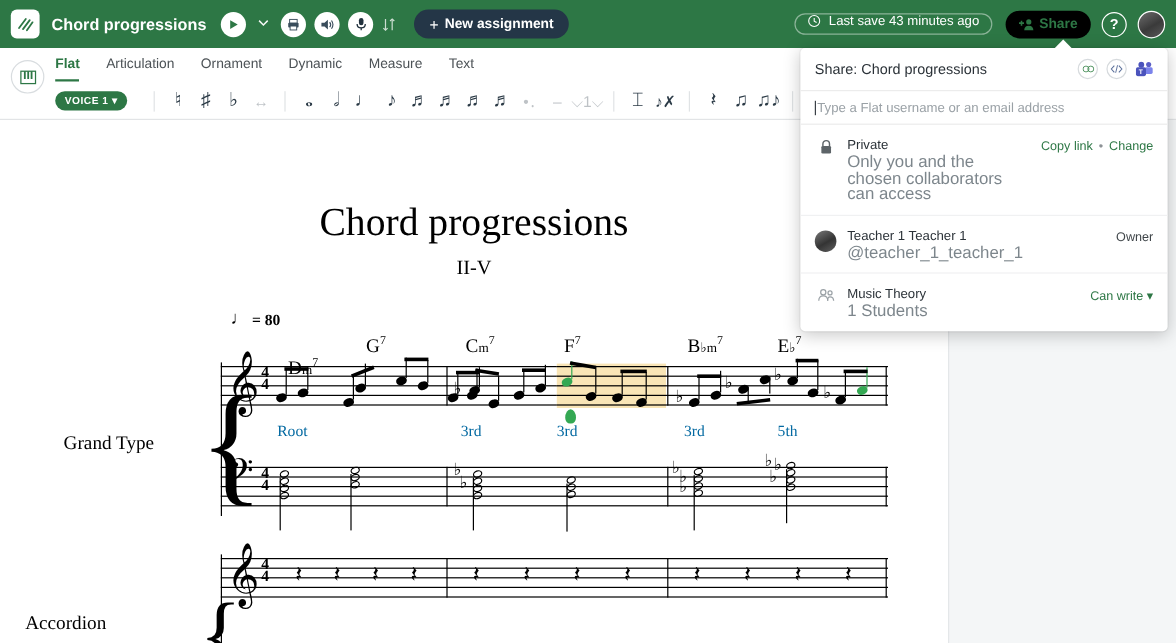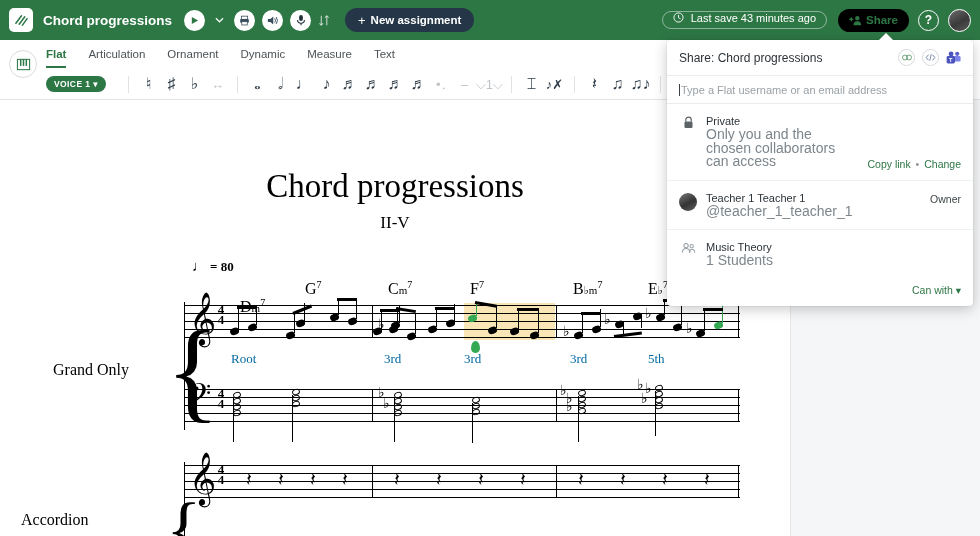--- a/index.html
+++ b/index.html
@@ -273,21 +273,21 @@
     width: 18px; flex: 0 0 auto; display: flex;
     align-items: center; justify-content: center; padding-top: 2px;
   }
   .sd-main { flex: 1 1 auto; min-width: 0; }
   .sd-l1 { font-size: 11px; color: #2b3238; line-height: 14px; }
   .sd-l2 { font-size: 14px; color: #7d868c; line-height: 13.5px; }
   .sd-right {
     flex: 0 0 auto; font-size: 10.5px; color: #3f4549;
     padding-top: 2px; white-space: nowrap;
   }
-  .sd-right.green { color: #2d7745; margin-top: 42px; }
+  .sd-right.green { color: #2d7745; }
   .sd-right .sep { color: #8d9296; margin: 0 2px; }
   .sd-avatar {
     width: 18px; height: 18px; border-radius: 50%;
     background: linear-gradient(150deg,#7a7a7a 0%,#343434 55%,#616161 100%);
   }
 </style>
 </head>
 <body>
 
 <div class="app">
@@ -445,21 +445,21 @@
 
   <div class="score">
     <div class="score-title">Chord progressions</div>
     <div class="score-sub">II-V</div>
 
     <div class="tempo">
       <span style="font-size:15px;">♩</span>
       <span>= 80</span>
     </div>
 
-    <div class="inst-label" style="left:53px; top:261px;">Grand Only</div>
+    <div class="inst-label" style="left:53px; top:261px;">Grand Type</div>
     <div class="brace" style="left:166px; top:214px; font-size:112px;">{</div>
     <div class="systembar" style="left:184px; top:202px; height:128px;"></div>
 
     <div class="inst-label" style="left:21px; top:411px;">Accordion</div>
     <div class="brace" style="left:166px; top:392px; font-size:74px;">{</div>
     <div class="systembar" style="left:184px; top:362px; height:74px;"></div>
 
     <div class="staff" style="left:184px; top:205px; width:556px; height:33px;">
       <div class="ln" style="top:0px;"></div>
         <div class="ln" style="top:8px;"></div>
@@ -746,18 +746,18 @@
             <path d="M1.4 11 Q1.4 6.6 5.4 6.6 Q9.4 6.6 9.4 11"></path>
             <circle cx="11.4" cy="4" r="1.8"></circle>
             <path d="M9.2 11 Q9.2 7.4 11.4 7.4 Q14.6 7.4 14.6 11"></path>
           </g>
         </svg>
       </div>
       <div class="sd-main">
         <div class="sd-l1">Music Theory</div>
         <div class="sd-l2">1 Students</div>
       </div>
-      <div class="sd-right green">Can with ▾</div>
+      <div class="sd-right green">Can write ▾</div>
     </div>
 
   </div>
 
 </div>
 
 </body></html>

